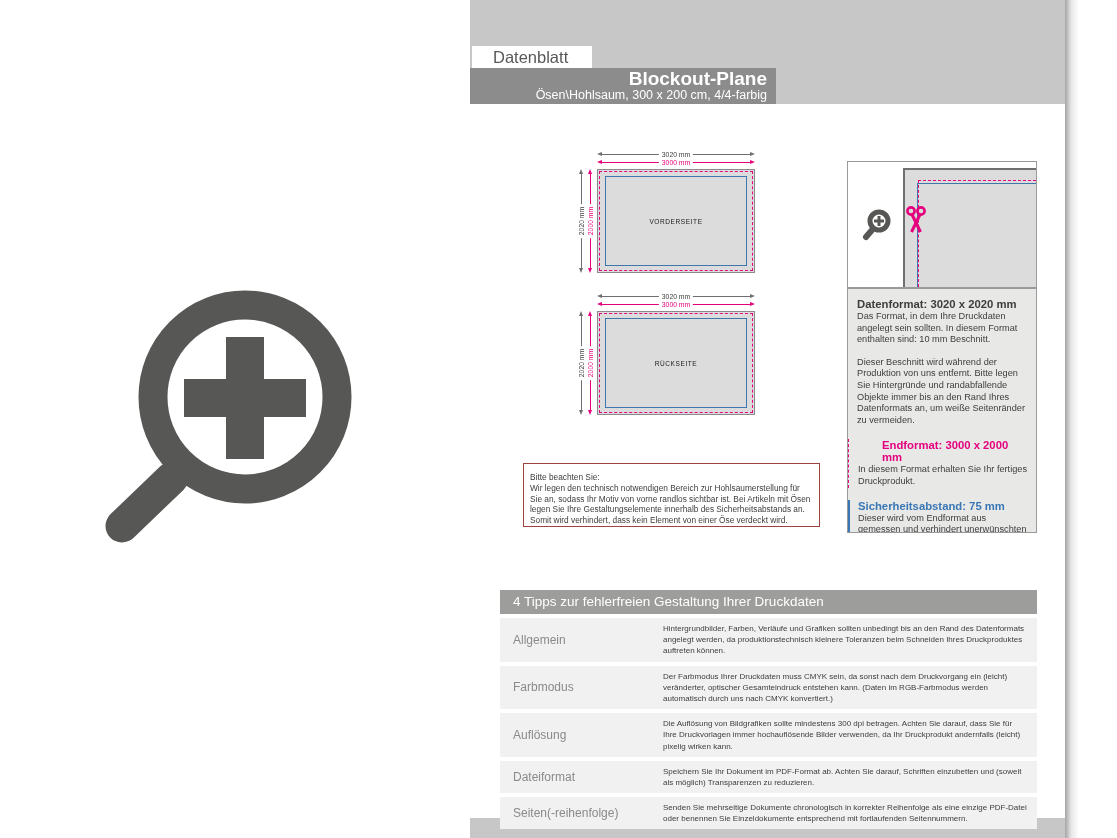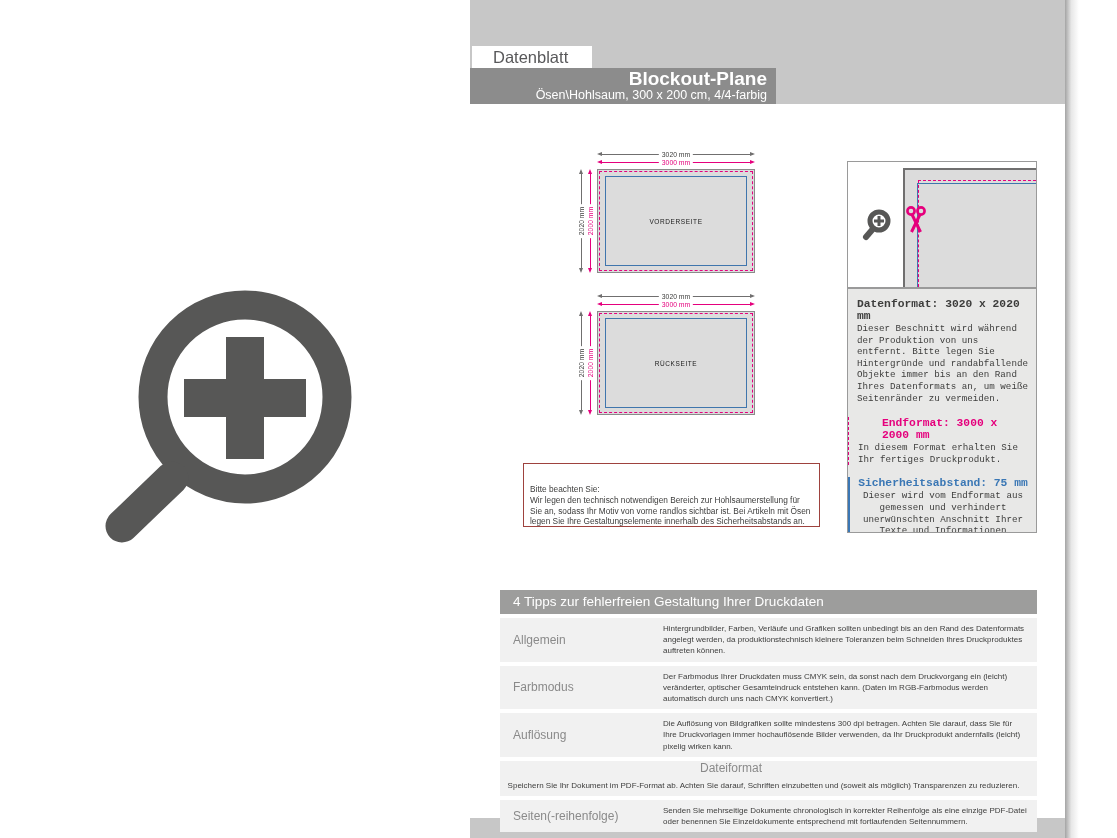--- a/index.html
+++ b/index.html
@@ -53,51 +53,51 @@
   .dimv.dim-mag::before  { border-color:transparent transparent #e5007d transparent; }
   .dimv.dim-mag::after   { border-color:#e5007d transparent transparent transparent; }
   .dim-lbl { position:absolute; left:50%; top:50%; background:#fff; padding:0 3px;
              font-size:6.8px; white-space:nowrap; }
   .dimh .dim-lbl { transform:translate(-50%,-50%); }
   .dimv .dim-lbl { transform:translate(-50%,-50%) rotate(-90deg); }
   .dim-gray .dim-lbl { color:#3c3c3b; } .dim-mag .dim-lbl { color:#e5007d; }
 
   
   .notebox { left:523px; top:463px; width:297px; height:64px; border:1px solid #9e423e;
-             background:#fff; padding:20px 6px; font-size:8.3px; line-height:1.3; color:#3d3d3c; overflow:hidden; }
+             background:#fff; padding:8px 6px; font-size:8.3px; line-height:1.3; color:#3d3d3c; overflow:hidden; }
 
   
   .detailbox { left:847px; top:161px; width:190px; height:127px; background:#fff; border:1px solid #9a9a9a; }
   .corner-fill { position:absolute; left:55px; top:6px; right:0; bottom:0; background:#dcdcdc;
                  border-left:2px solid #706f6f; border-top:2px solid #706f6f; }
   .corner-cut  { position:absolute; left:13px; top:10px; right:0; bottom:0; border-left:1px dashed #e5007d; border-top:1px dashed #e5007d; }
   .corner-safe { position:absolute; left:12px; top:13px; right:0; bottom:0; border-left:1px solid #3f76ad; border-top:1px solid #3f76ad; }
   .smallzoom { position:absolute; left:13px; top:46px; width:32px; height:36px; }
   .scissors  { position:absolute; left:58px; top:43px; width:20px; height:40px; }
 
   
   .infobox { left:847px; top:288px; width:190px; height:245px; background:#e8e8e7; border:1px solid #9a9a9a;
              padding:9px 8px 6px 0; overflow:hidden; color:#3d3d3c; }
-  .info-section { padding-left:9px;font-family:Liberation Mono, monospace; }
+  .info-section { padding-left:9px; }
   .infobox h3 { font-size:11.3px; font-weight:bold; margin-bottom:1px; }
   .infobox p  { font-size:9.2px; line-height:1.26; }
   .sec-daten p + p { margin-top:11px; }
   .sec-end   { margin-top:13px; border-left:1px dashed #e5007d; }
   .sec-end h3 { color:#e5007d;margin-left:24px; }
-  .sec-safe  { margin-top:12px; border-left:2px solid #3a77b5; padding-left:8px;text-align:center; }
+  .sec-safe  { margin-top:12px; border-left:2px solid #3a77b5; padding-left:8px; }
   .sec-safe h3 { color:#3a77b5; }
 
   
   .tips { left:500px; top:590px; width:537px; }
   .tips-header { height:24px; background:#9d9d9c; color:#fff; font-size:13.5px; line-height:24px; padding-left:13px; }
   .tip-row { display:flex; background:#f1f1f1; margin-top:4px; align-items:center; }
   .tip-label { width:163px; flex:none; padding-left:13px; font-size:12px; color:#8a8a8a; }
   .tip-text { flex:1; font-size:8px; line-height:1.4; color:#3d3d3c; padding:5px 10px 5px 0; }
   .rh1 { min-height:42px; } .rh2 { min-height:41px; } .rh3 { min-height:41px; }
-  .rh4 { min-height:28px;flex-direction:column; } .rh5 { min-height:31px; }
+  .rh4 { min-height:28px; } .rh5 { min-height:31px; }
 </style>
 </head>
 <body>
 
 <div id="stage">
 
   <div class="abs band-top"></div>
   <div class="abs band-bottom"></div>
   <div class="abs page-shadow"></div>
 
@@ -181,20 +181,21 @@
       <circle cx="5" cy="6" r="3.6" fill="none" stroke="#e5007d" stroke-width="2.6"></circle>
       <circle cx="15" cy="6" r="3.6" fill="none" stroke="#e5007d" stroke-width="2.6"></circle>
       <line x1="6" y1="9.5" x2="14.5" y2="27" stroke="#e5007d" stroke-width="3"></line>
       <line x1="14" y1="9.5" x2="5.5" y2="27" stroke="#e5007d" stroke-width="3"></line>
     </svg>
   </div>
 
   <div class="abs infobox">
     <div class="info-section sec-daten">
       <h3>Datenformat: 3020 x 2020 mm</h3>
+      <p>Das Format, in dem Ihre Druckdaten angelegt sein sollten. In diesem Format enthalten sind: 10 mm Beschnitt.</p>
       <p>Dieser Beschnitt wird während der Produktion von uns entfernt. Bitte legen Sie Hintergründe und randabfallende Objekte immer bis an den Rand Ihres Datenformats an, um weiße Seitenränder zu vermeiden.</p>
     </div>
     <div class="info-section sec-end">
       <h3>Endformat: 3000 x 2000 mm</h3>
       <p>In diesem Format erhalten Sie Ihr fertiges Druckprodukt.</p>
     </div>
     <div class="info-section sec-safe">
       <h3>Sicherheitsabstand: 75 mm</h3>
       <p>Dieser wird vom Endformat aus gemessen und verhindert unerwünschten Anschnitt Ihrer Texte und Informationen während der Produktion.</p>
     </div>

